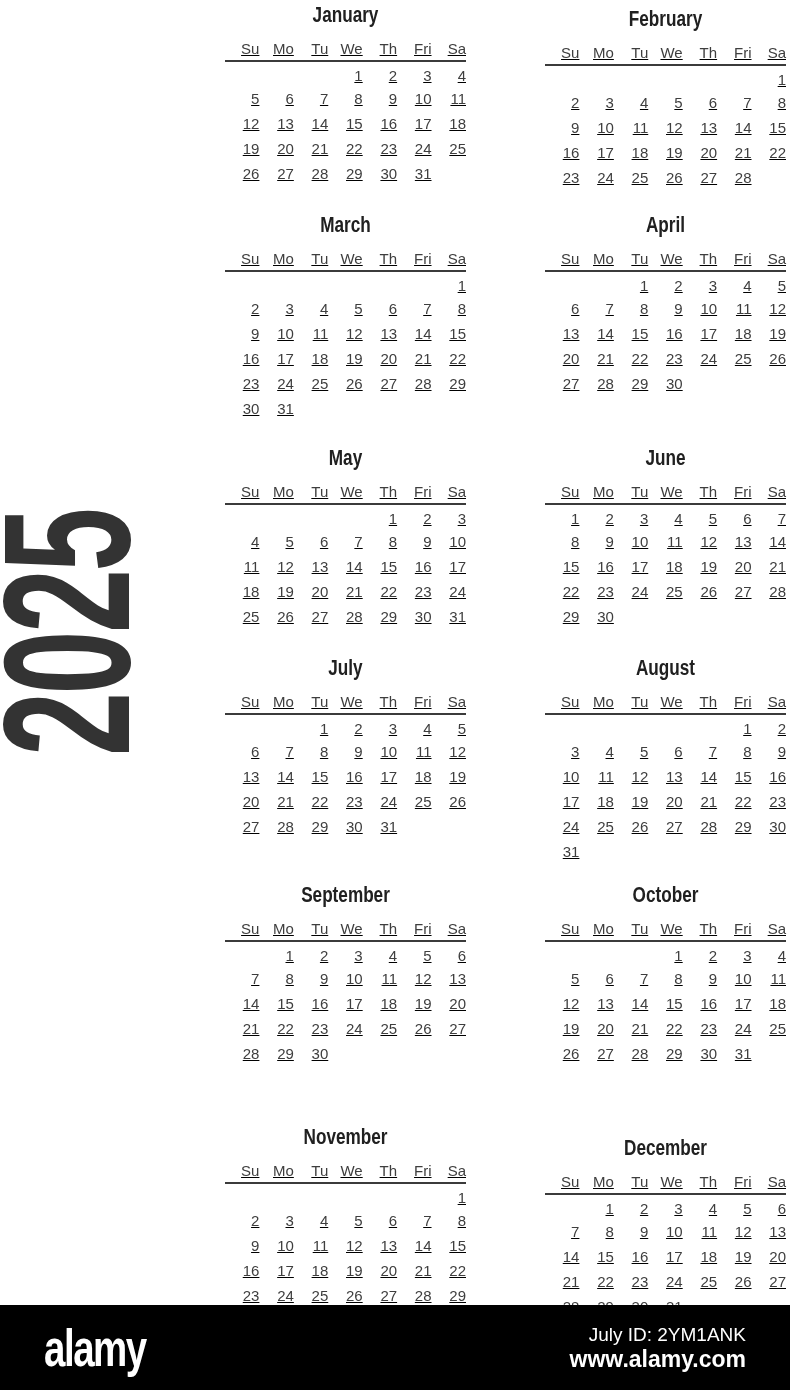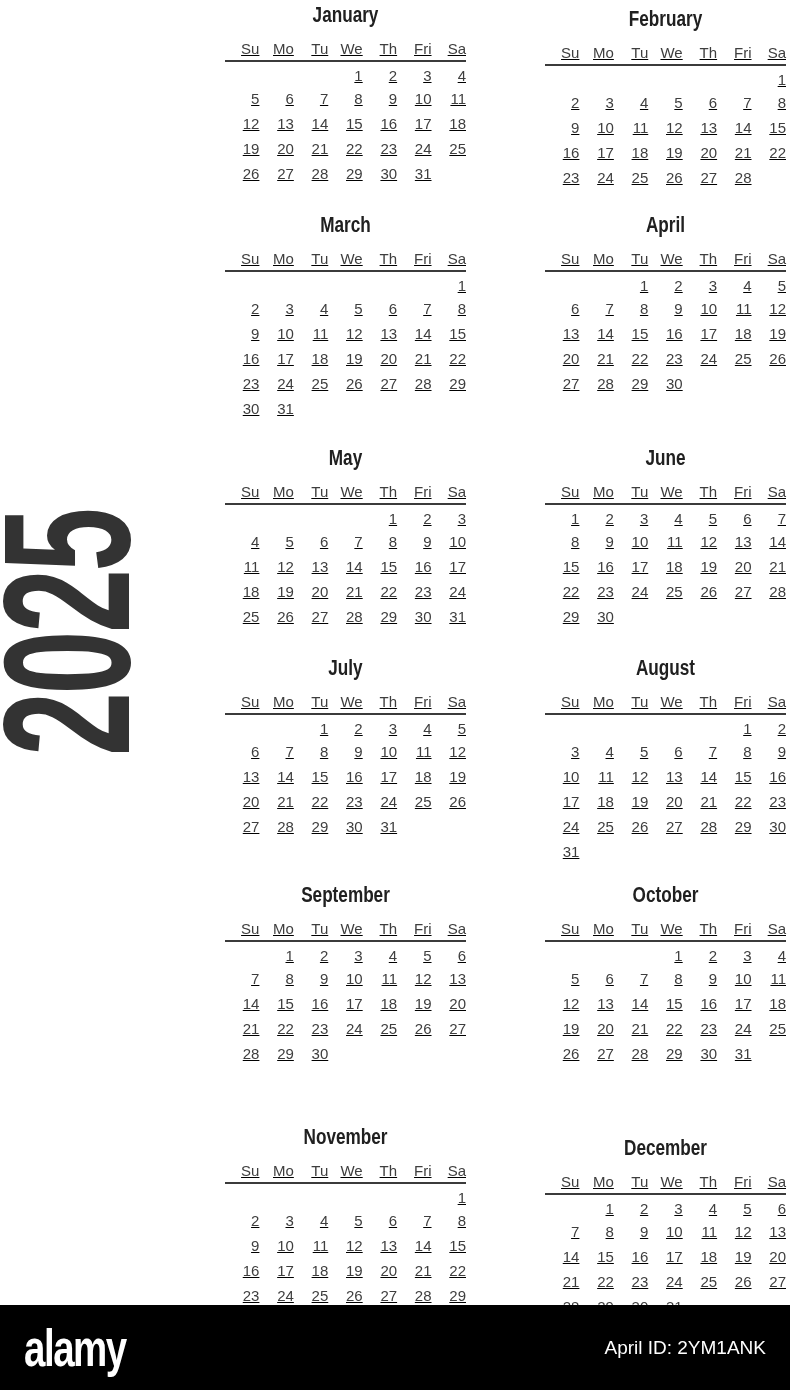--- a/index.html
+++ b/index.html
@@ -52,21 +52,21 @@
     font-size: 15px; color: var(--date-text);
     text-align: right; height: 25px; vertical-align: middle;
   }
   table.cal tbody tr:first-child td { padding-top: 3px; }
 
   
   .bar {
     position: absolute; left: 0; right: 0; top: 1305px; bottom: 0;
     background: var(--bar-bg);
     display: flex; align-items: center; justify-content: space-between;
-    padding: 0 24px;
+    padding: 0 44px;
   }
   .bar-logo {
     color: var(--bar-text); font-weight: bold;
     font-size: 52px; line-height: 52px; letter-spacing: -2px;
     transform: scaleX(0.74); transform-origin: left center;
   }
   .bar-right { text-align: right; color: var(--bar-text); }
   .bar-id { font-size: 19px; line-height: 22px; }
   .bar-url { font-size: 23px; line-height: 26px; font-weight: bold; }
 </style>
@@ -862,17 +862,18 @@
               <td></td>
             </tr>
           </tbody>
         </table>
       </div>
     </div>
 
   <div class="bar">
     <div class="bar-logo">alamy</div>
     <div class="bar-right">
-      <div class="bar-id">April ID: 2YM1ANK</div>
+      <div class="bar-id">July ID: 2YM1ANK</div>
+      <div class="bar-url">www.alamy.com</div>
     </div>
   </div>
 
 </div>
 
 </body></html>

